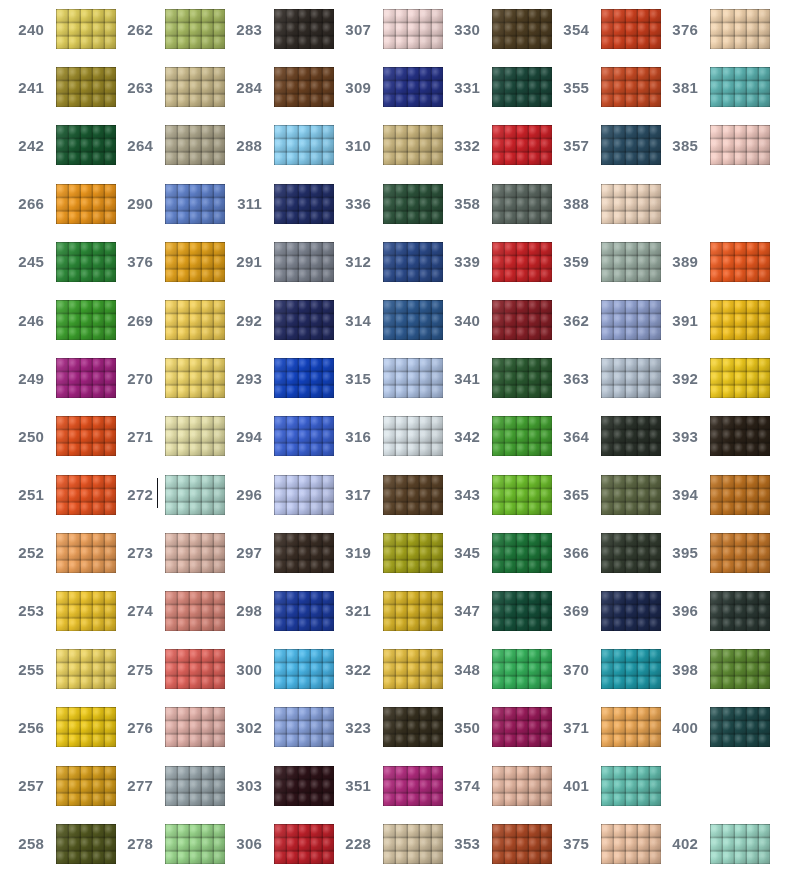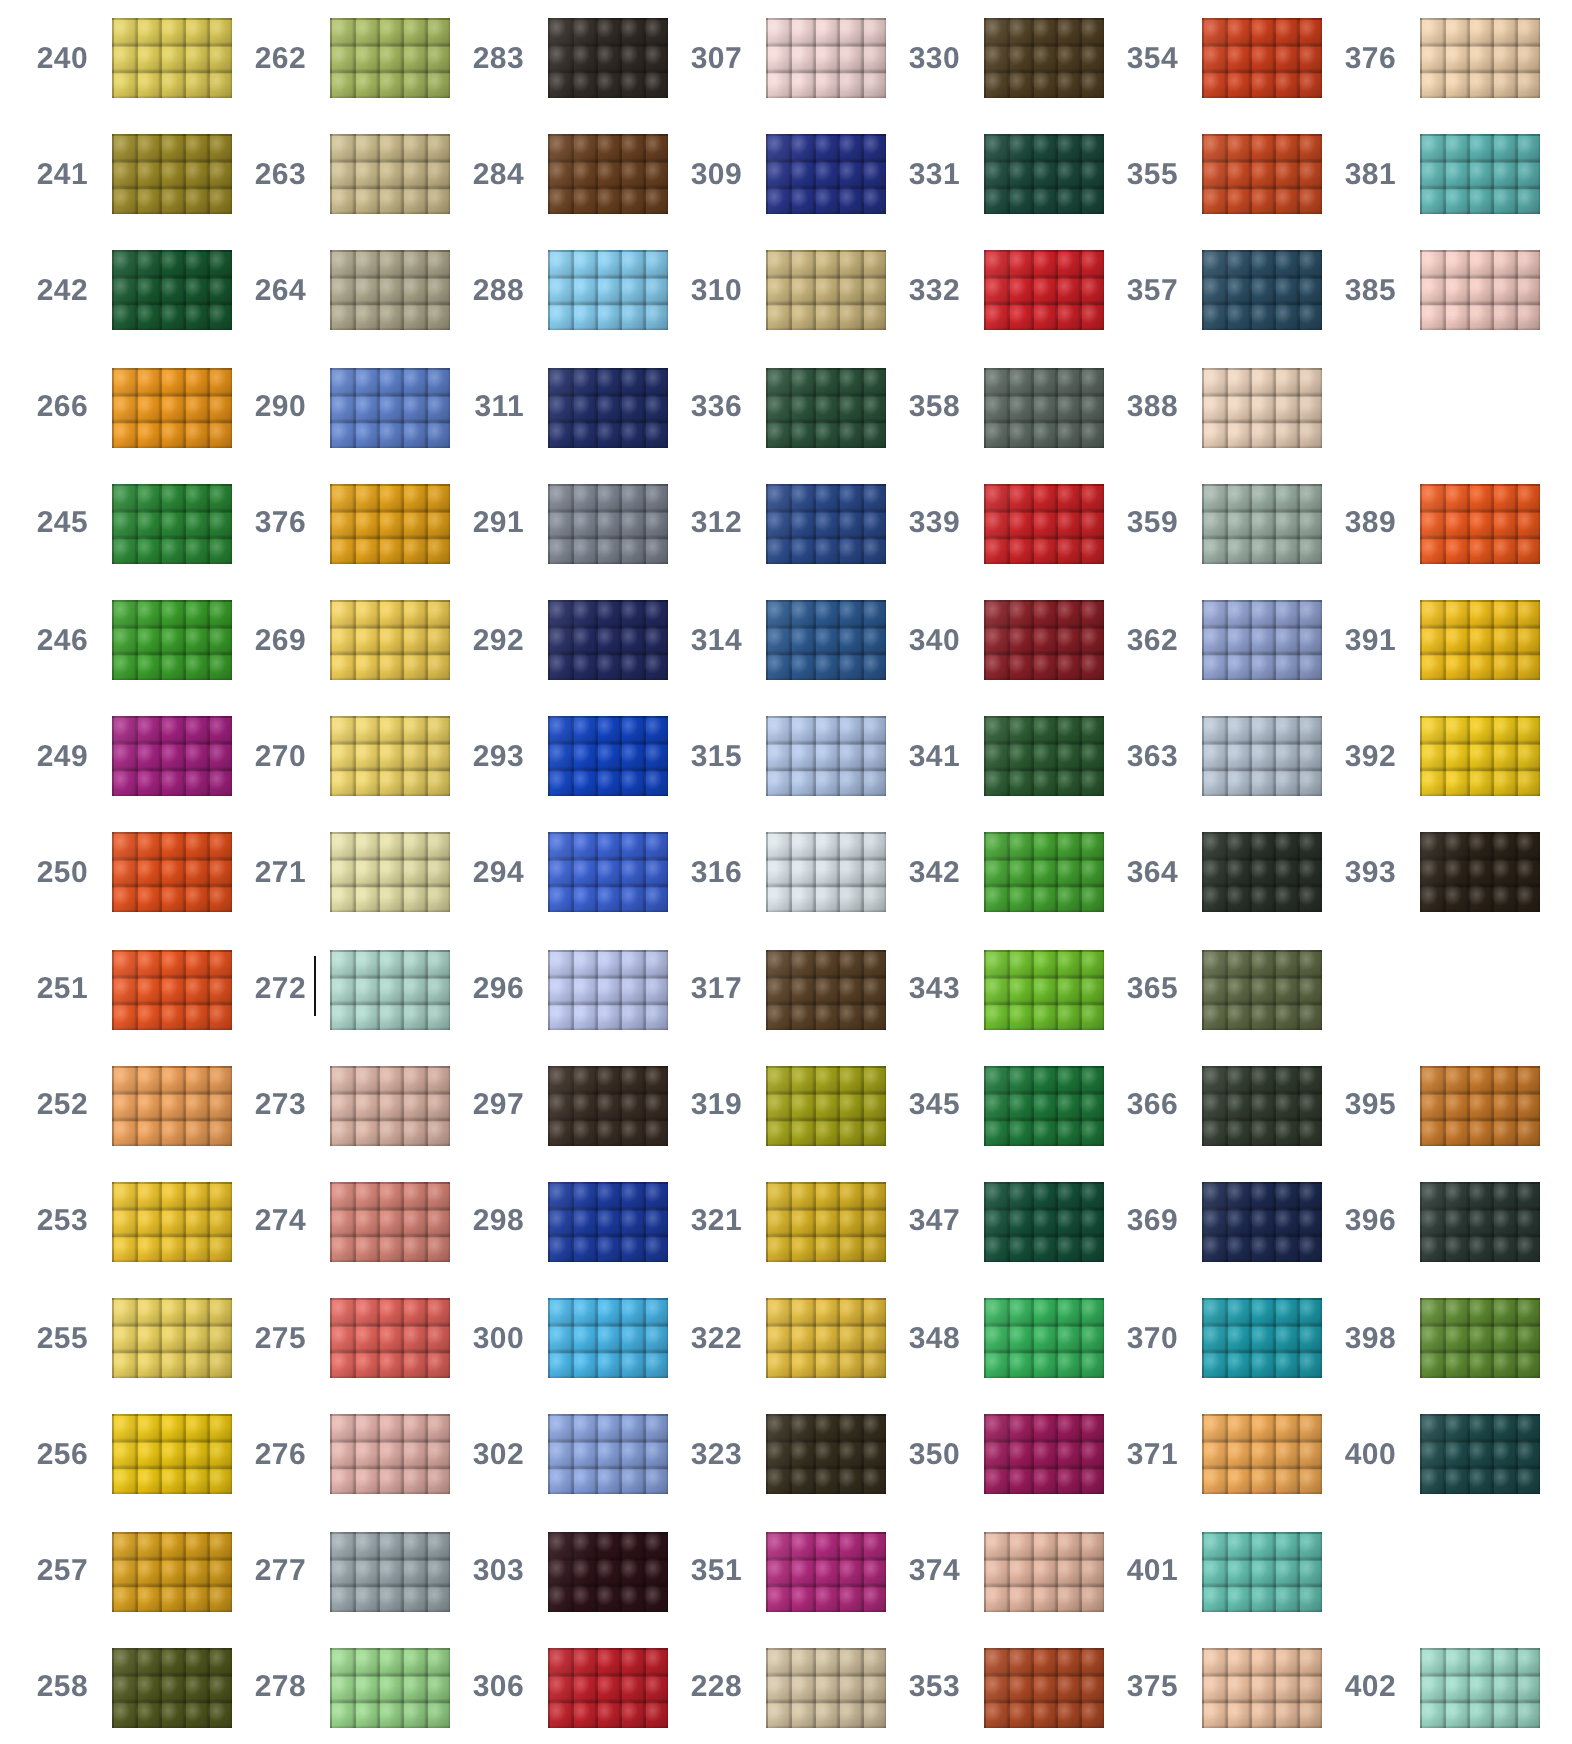--- a/index.html
+++ b/index.html
@@ -478,20 +478,26 @@
         <div class="swatch-chip" style="background-color: rgb(110, 194, 42);">
           <div class="chip-noise"></div>
         </div>
       </div>
       <div class="swatch-cell">
         <div class="swatch-label">365</div>
         <div class="swatch-chip" style="background-color: rgb(95, 106, 69);">
           <div class="chip-noise"></div>
         </div>
       </div>
+      <div class="swatch-cell">
+        <div class="swatch-label">394</div>
+        <div class="swatch-chip" style="background-color: rgb(193, 115, 31);">
+          <div class="chip-noise"></div>
+        </div>
+      </div>
     </div>
     <div class="swatch-row">
       <div class="swatch-cell">
         <div class="swatch-label">252</div>
         <div class="swatch-chip" style="background-color: rgb(240, 161, 89);">
           <div class="chip-noise"></div>
         </div>
       </div>
       <div class="swatch-cell">
         <div class="swatch-label">273</div>

